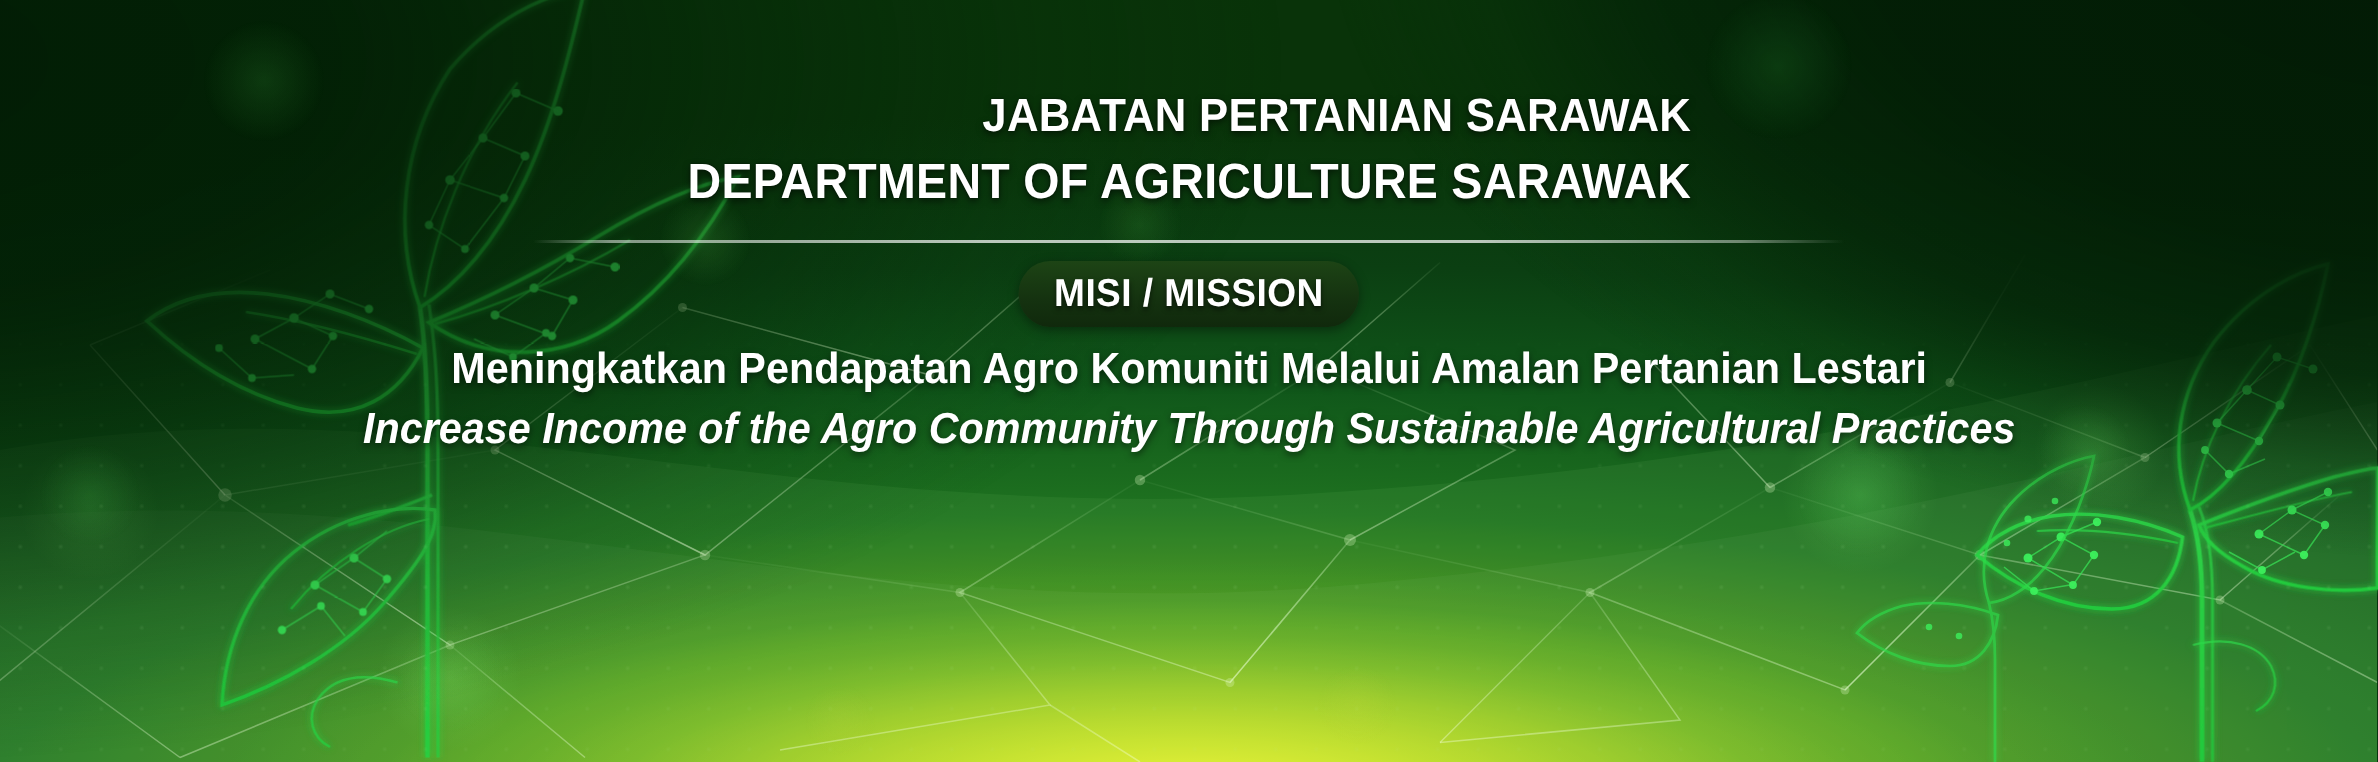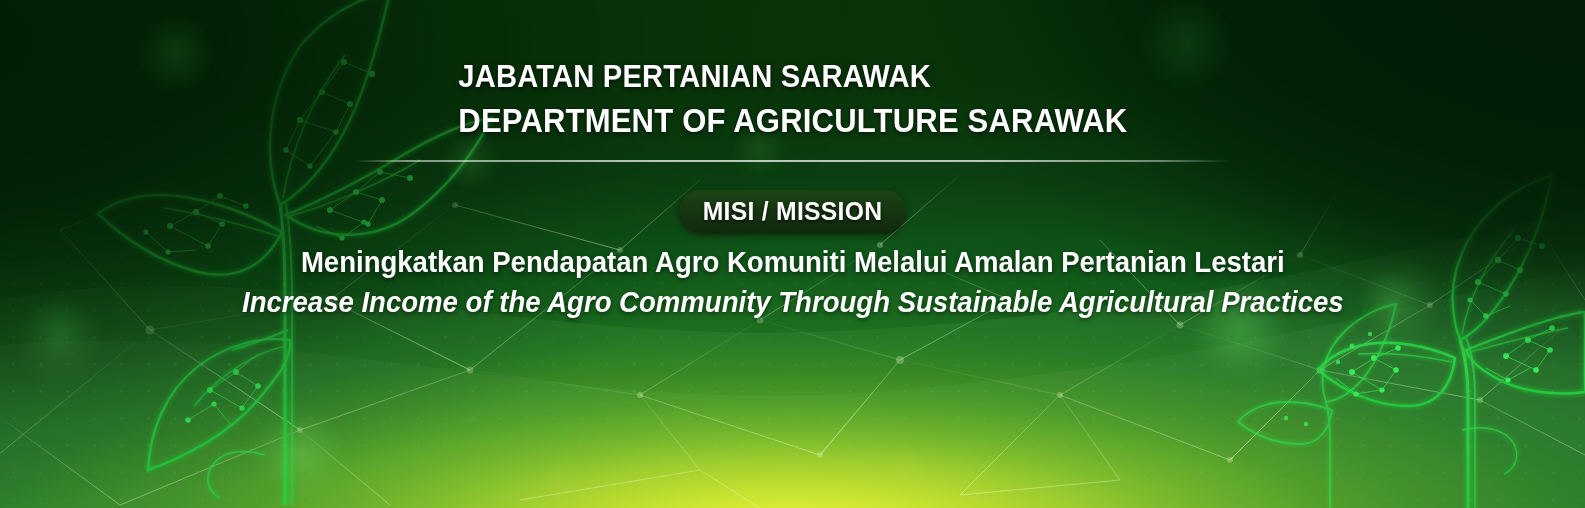--- a/index.html
+++ b/index.html
@@ -68,21 +68,21 @@
     -webkit-mask-image:linear-gradient(to bottom, rgba(0,0,0,0) 40%, rgba(0,0,0,0.85) 74%, rgba(0,0,0,0.5) 100%);
             mask-image:linear-gradient(to bottom, rgba(0,0,0,0) 40%, rgba(0,0,0,0.85) 74%, rgba(0,0,0,0.5) 100%);
   }
 
   .bg-svg { position:absolute; inset:0; width:1585px; height:508px; }
 
   
   #content {
     position:absolute; inset:0;
     display:flex; flex-direction:column; align-items:center;
-    text-align:left;
+    text-align:right;
     color:#ffffff;
   }
 
   .title-block { margin-top:55px; }
 
   .title-line {
     font-size:31px;
     font-weight:bold;
     letter-spacing:0.2px;
     line-height:44px;
@@ -134,21 +134,21 @@
     margin-top:17px;
     background:linear-gradient(to right,
         rgba(255,255,255,0) 0%,
         rgba(255,255,255,0.50) 6%,
         rgba(255,255,255,0.72) 35%,
         rgba(255,255,255,0.72) 72%,
         rgba(255,255,255,0.42) 92%,
         rgba(255,255,255,0) 100%);
   }
 
-  .mission-block { margin-top:28px; display:flex; flex-direction:column; align-items:center; }
+  .mission-block { margin-top:12px; display:flex; flex-direction:column; align-items:center; }
   .mission-block .badge { font-size:26px; padding:6px 25px 8px; }
   .mission-block .stmt-my { margin-top:9px; font-size:29px; }
   .mission-block .stmt-en { margin-top:2px; font-size:29px; }
 </style>
 </head>
 <body>
 
 <div id="banner">
 
   <div class="bg-layer bg-base"></div>

